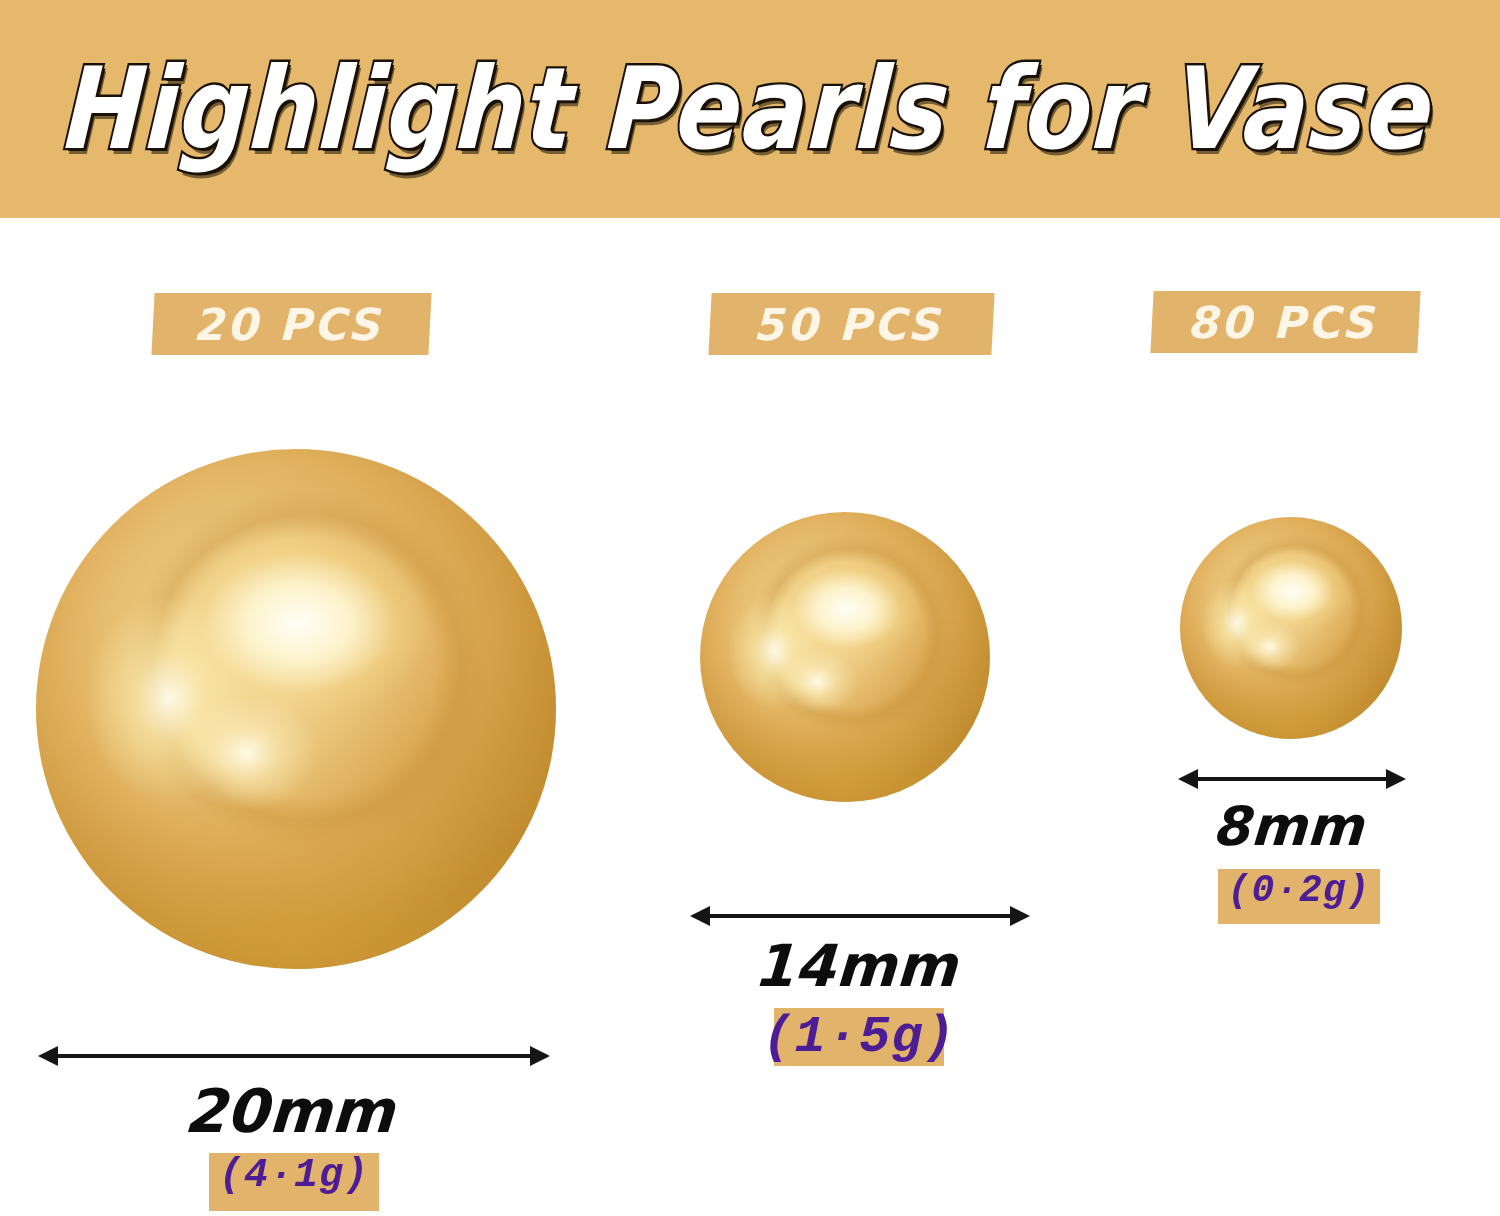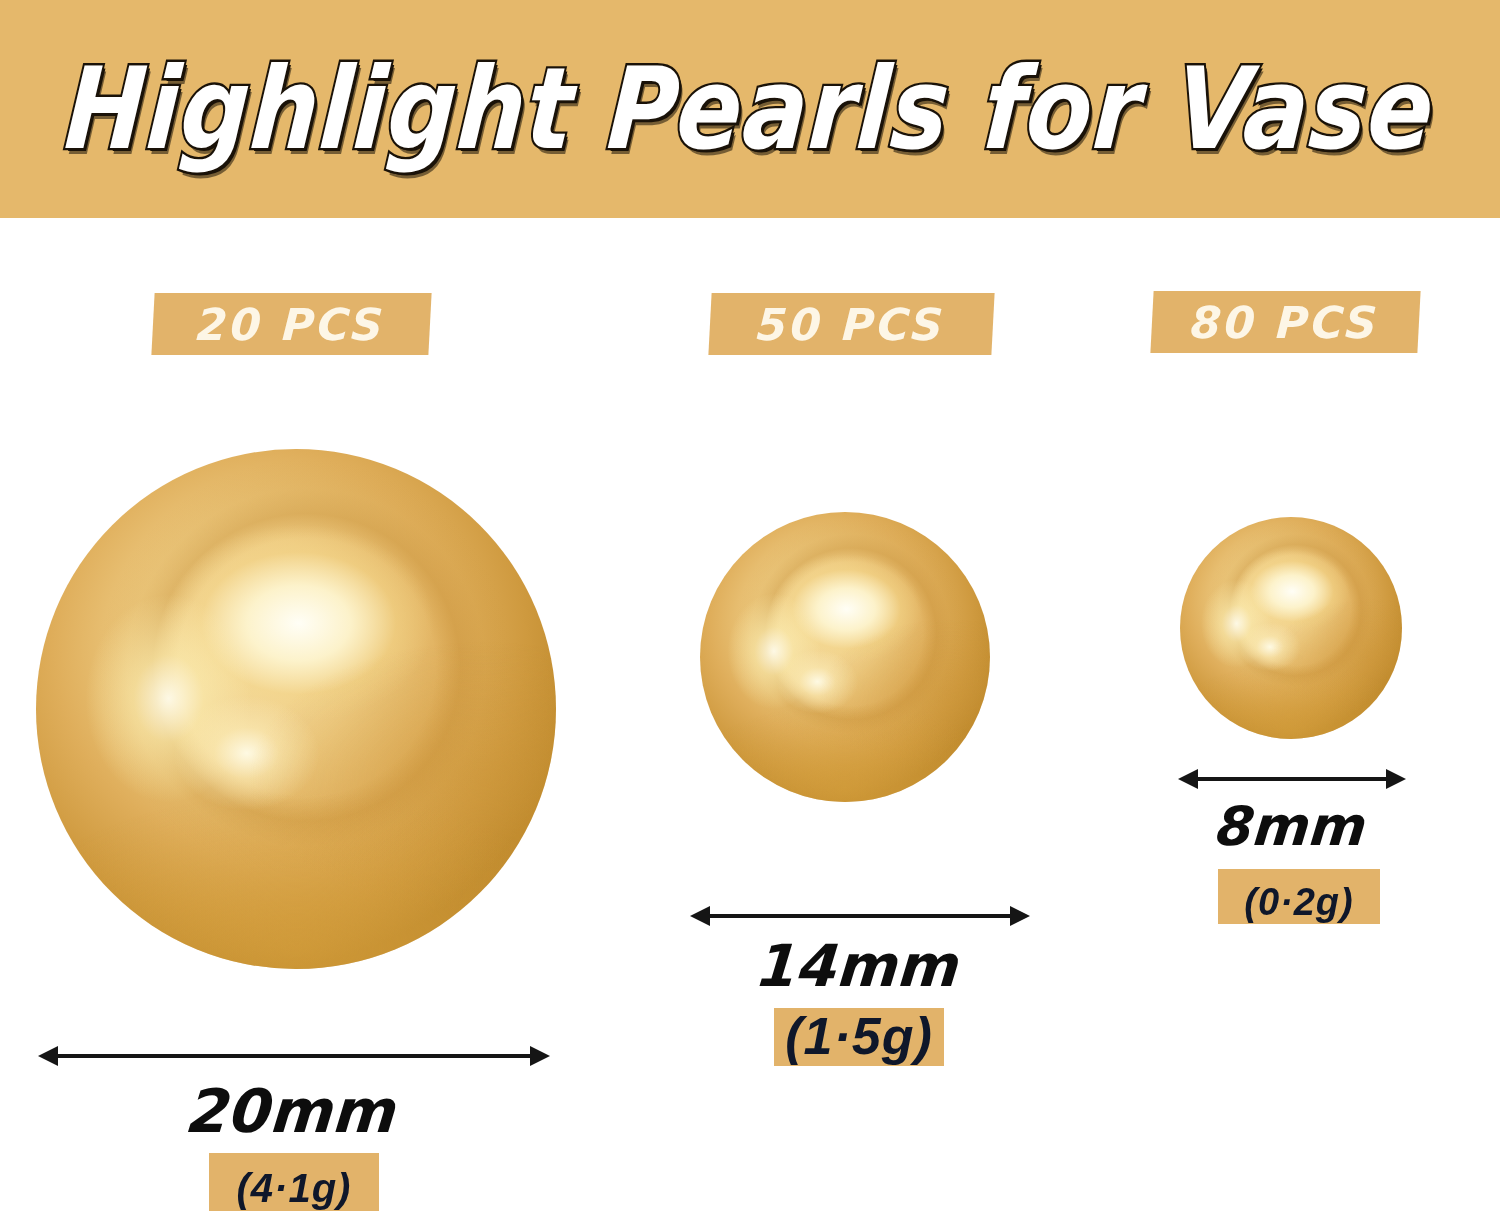--- a/index.html
+++ b/index.html
@@ -155,26 +155,26 @@
   }
   #label-20mm { left: 38px;   top: 1076px; width: 512px; font-size: 60px; }
   #label-14mm { left: 690px;  top: 932px;  width: 340px; font-size: 58px; }
   #label-8mm  { left: 1178px; top: 795px;  width: 228px; font-size: 54px; }
 
   
   .weight-badge {
     position: absolute;
     background: #e2b36a;
     display: flex;
-    align-items: flex-end;
+    align-items: flex-start;
     justify-content: center;
-    font-family: Liberation Sans, sans-serif;
-    font-style: italic;
-    font-weight: 700;
-    color: #0f172a;
+    font-family: Liberation Mono, monospace;
+    font-style: italic;
+    font-weight: 700;
+    color: #4c1d95;
     letter-spacing: 1px;
     white-space: nowrap;
   }
   #weight-20 { left: 209px;  top: 1153px; width: 170px; height: 58px; font-size: 40px; }
   #weight-14 { left: 774px;  top: 1008px; width: 170px; height: 58px; font-size: 52px; }
   #weight-8  { left: 1218px; top: 869px;  width: 162px; height: 55px; font-size: 38px; }
 </style>
 </head>
 <body>
 

